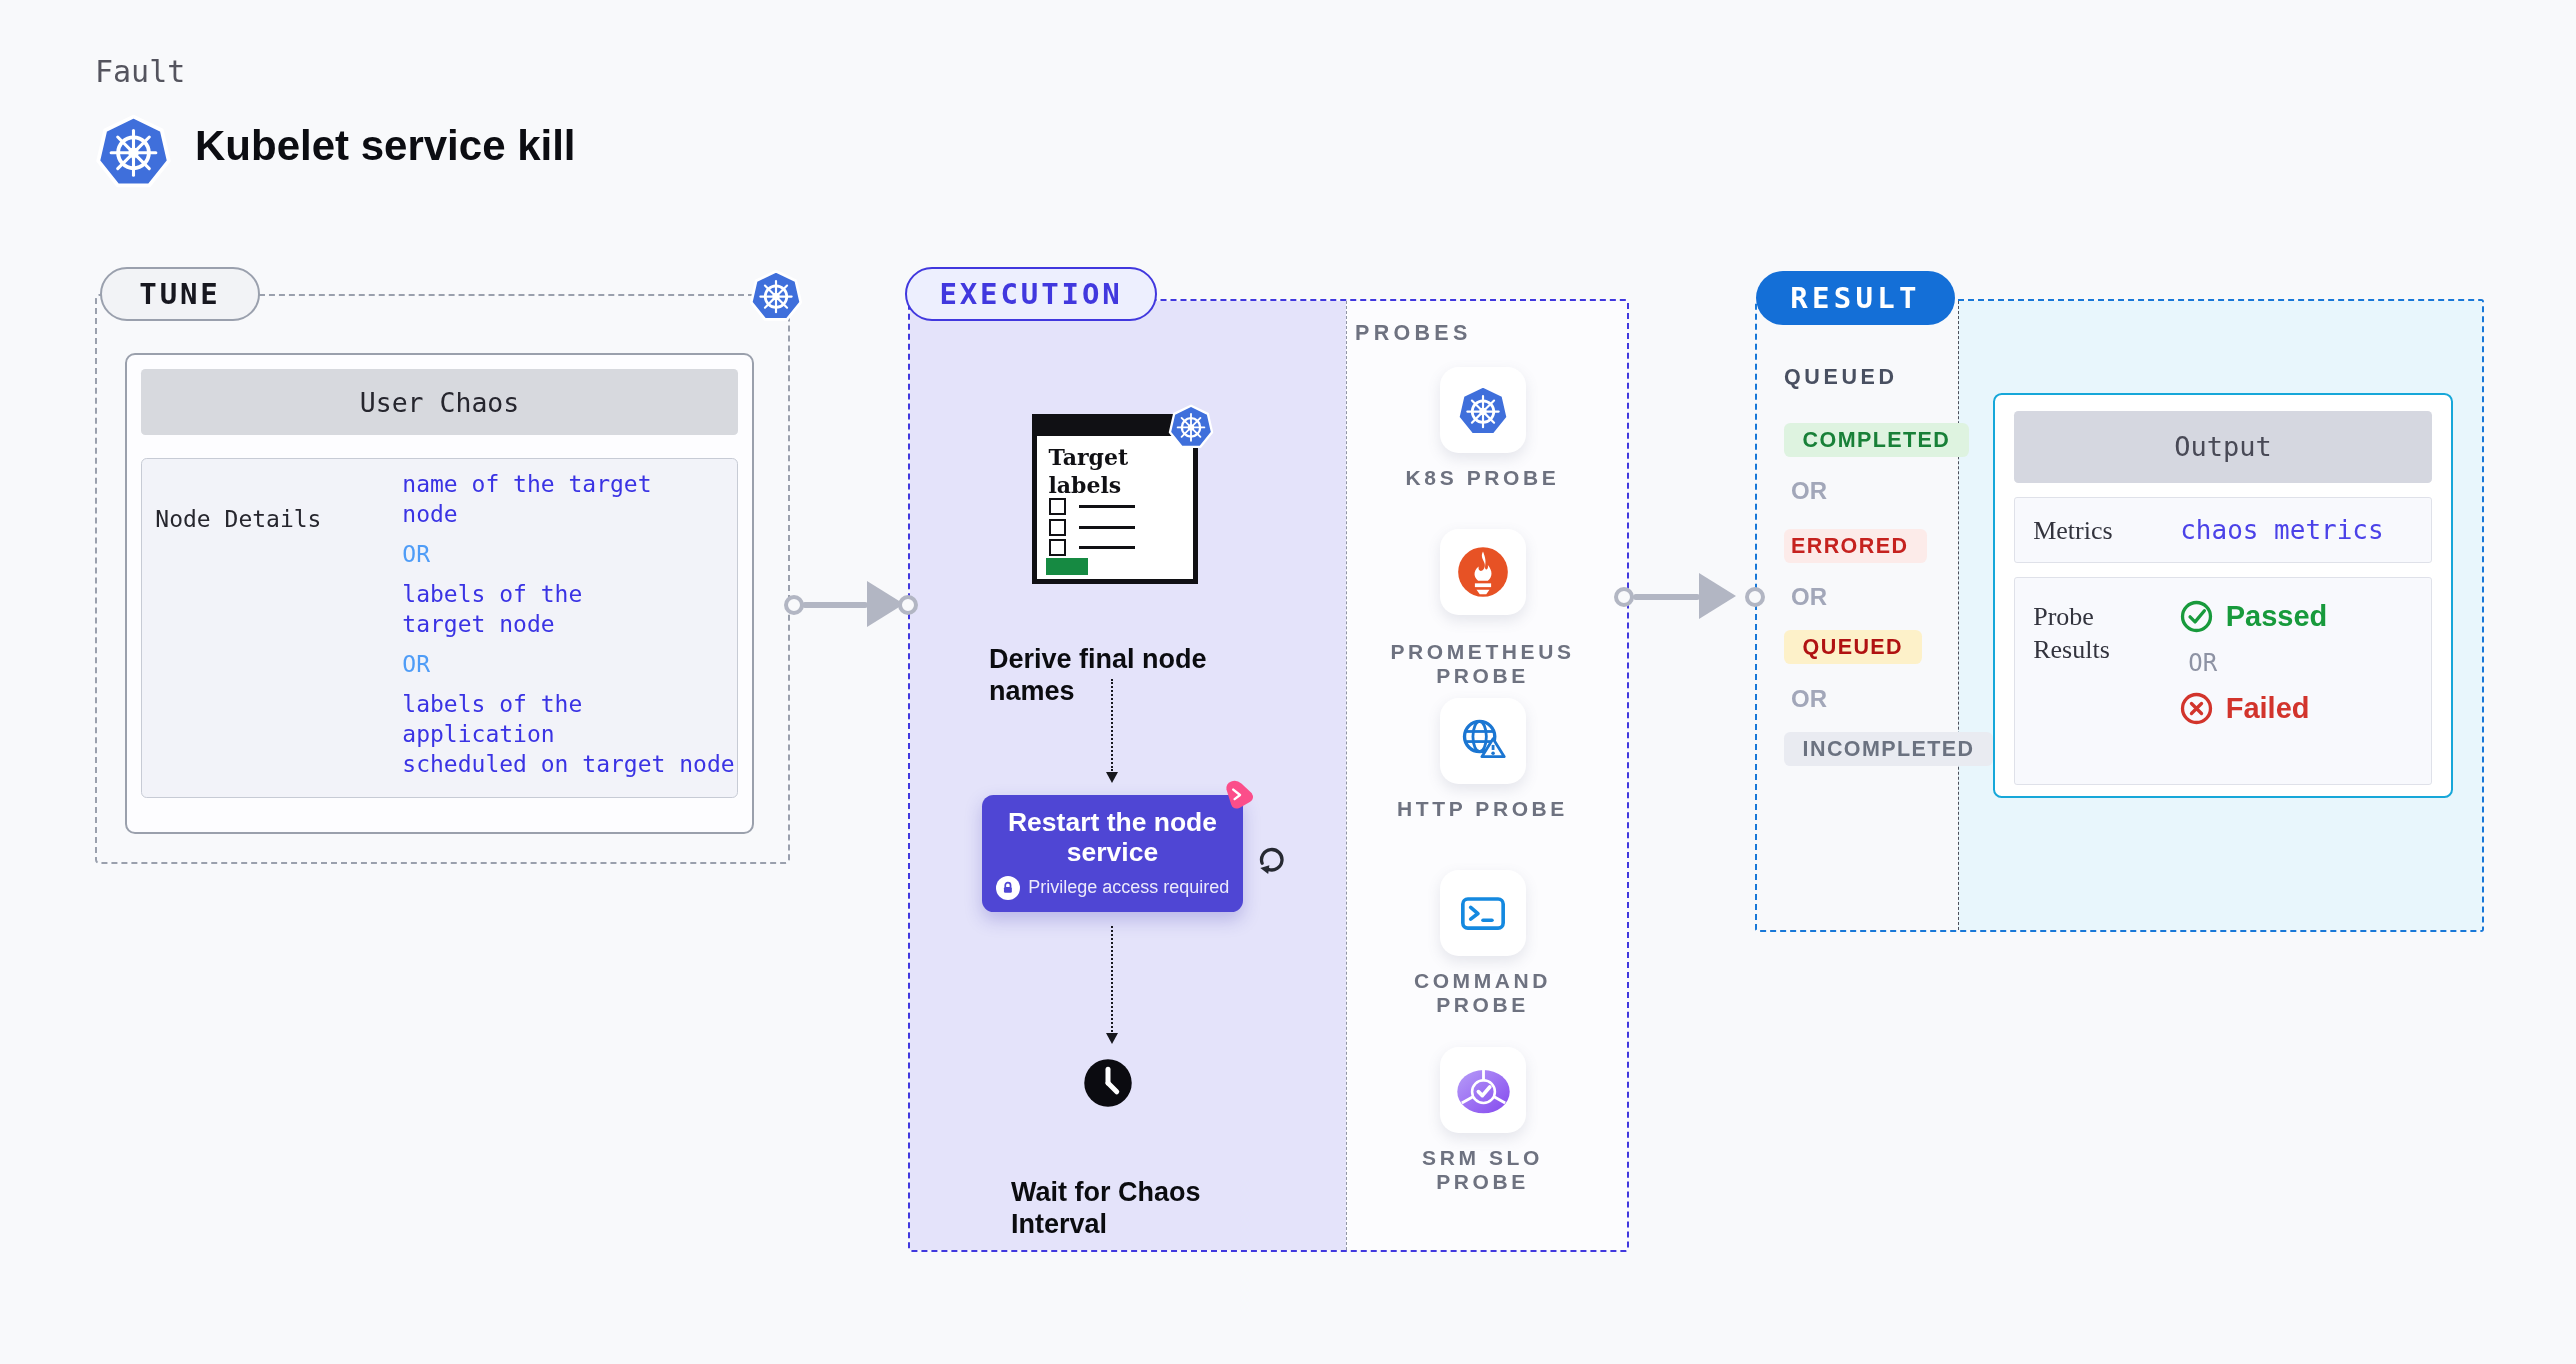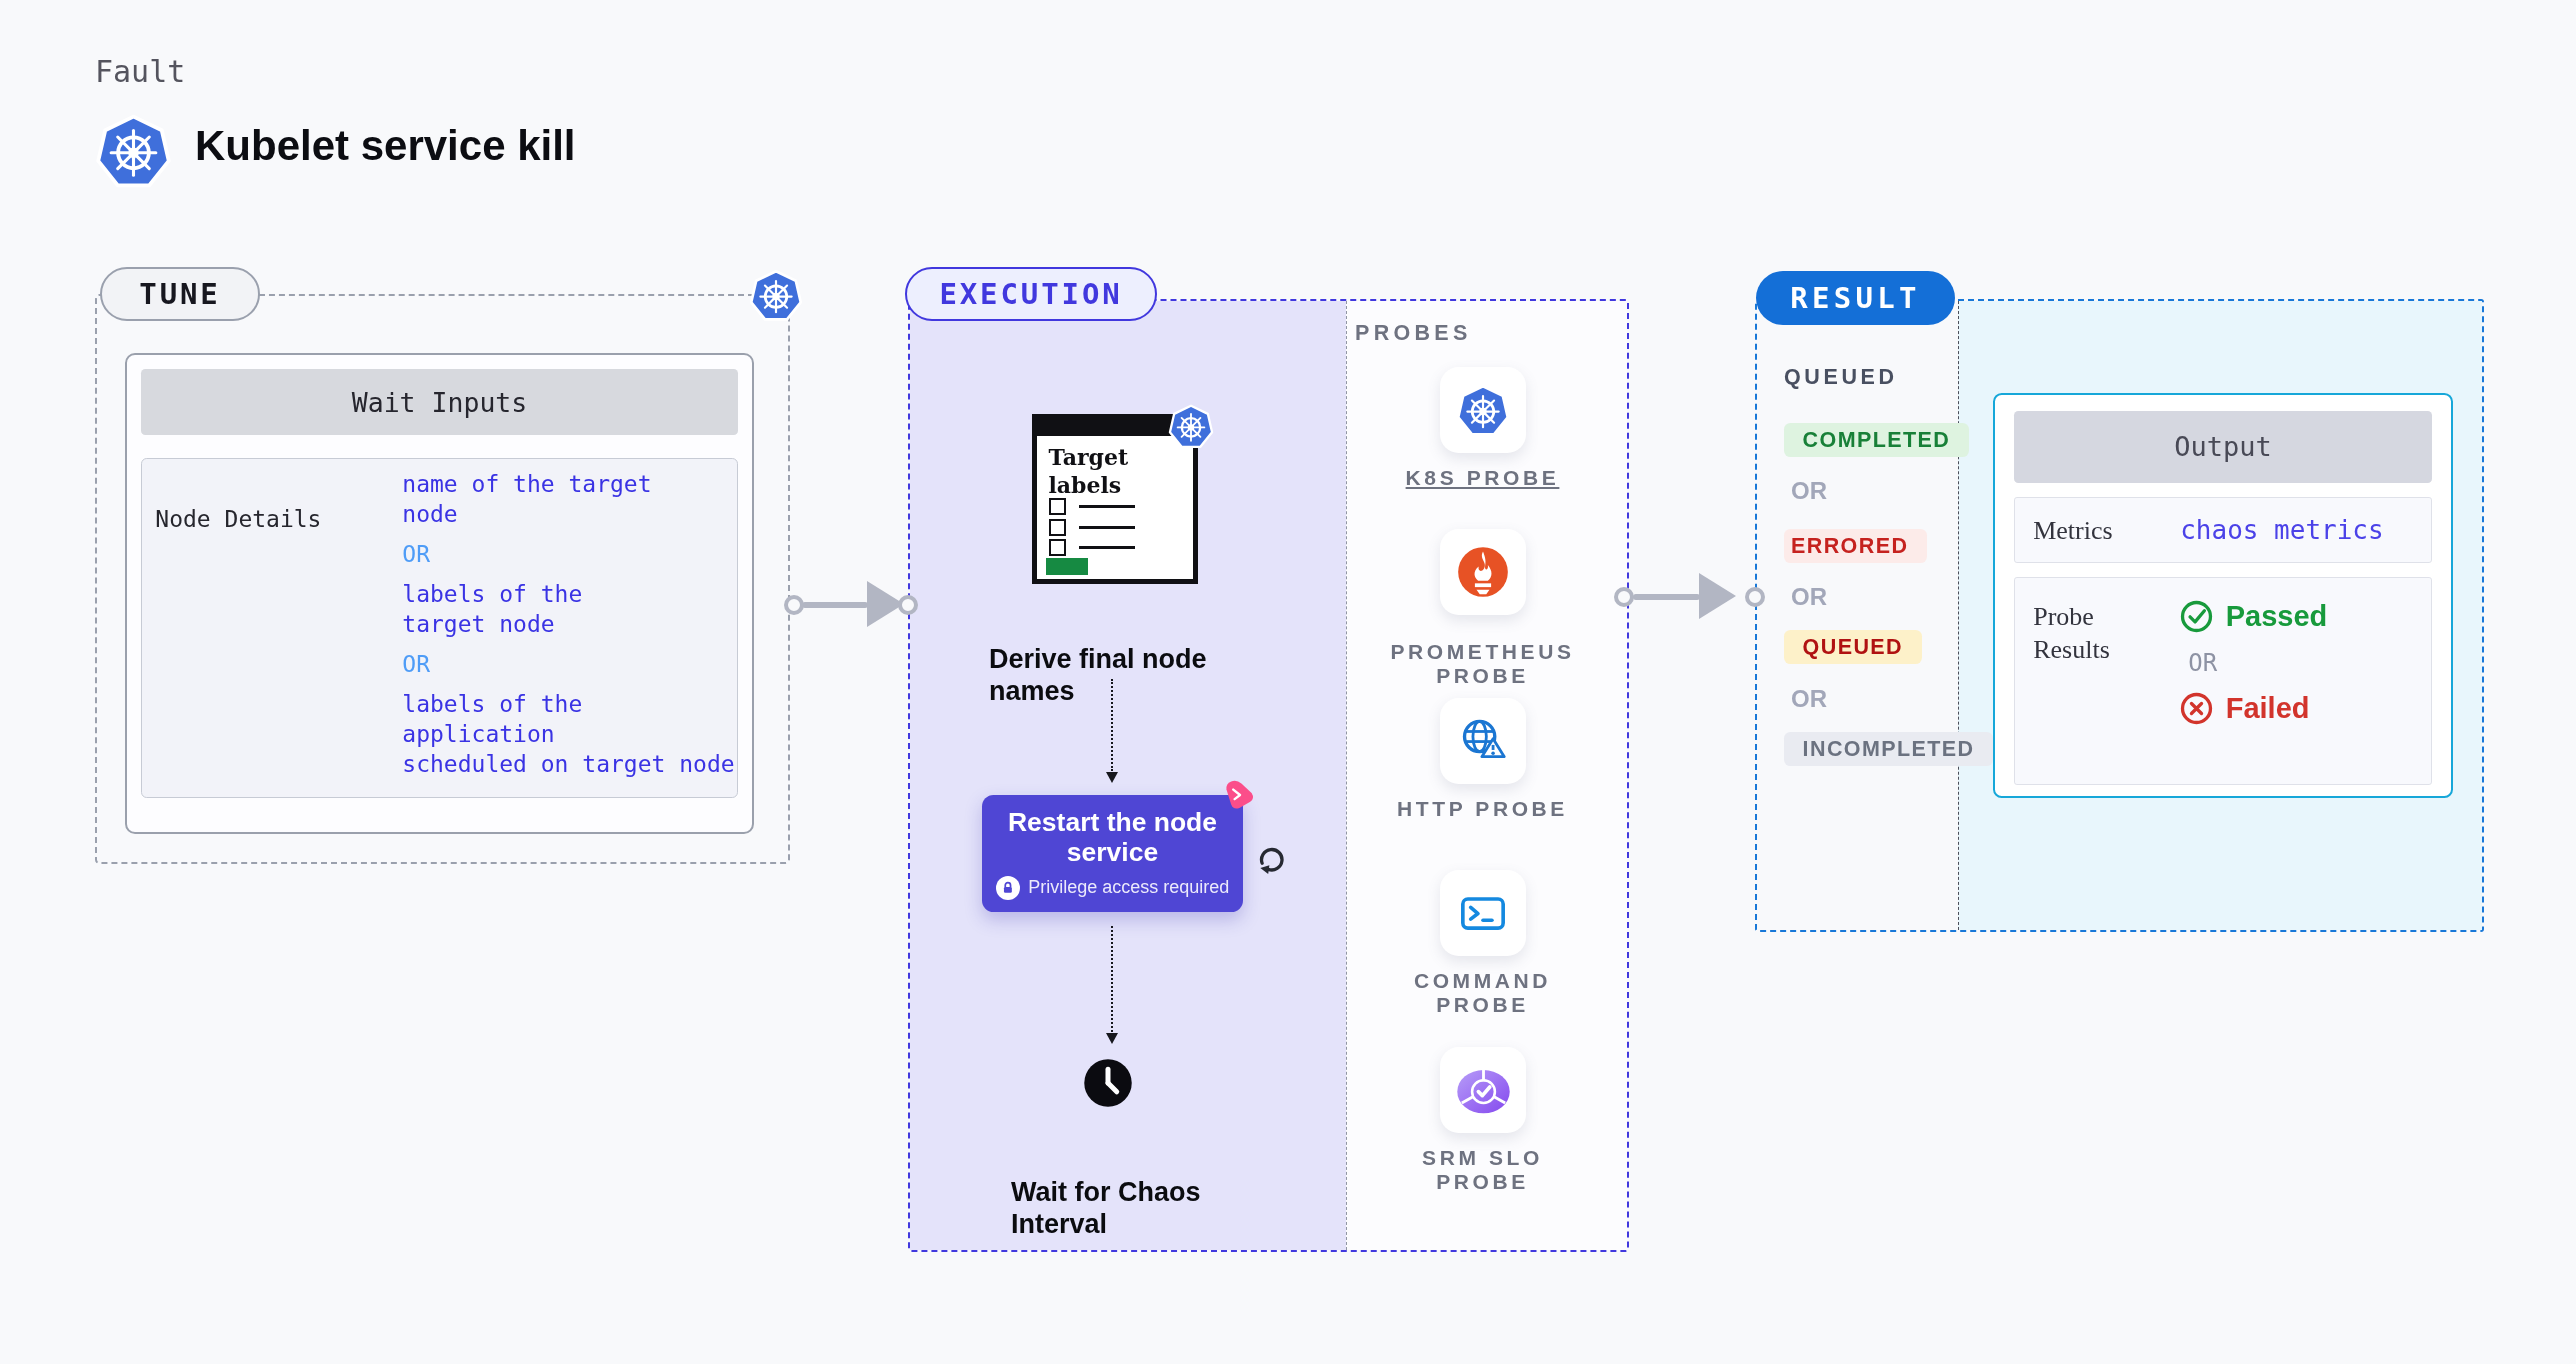--- a/index.html
+++ b/index.html
@@ -184,21 +184,21 @@
     </svg>
   <div class="abs sans page-title">Kubelet service kill</div>
 
   <div class="abs tune-box"></div>
   <div class="abs pill mono pill-tune">TUNE</div>
   <svg class="abs tune-k8s" viewBox="0 0 76 76" width="54" height="54">
       <use href="#k8s" width="76" height="76"></use>
     </svg>
 
   <div class="abs ui-card">
-    <div class="ui-header mono">Wait Inputs</div>
+    <div class="ui-header mono">User Chaos</div>
     <div class="ui-body">
       <div class="node-details mono">Node Details</div>
       <div class="tune-values mono">
         <div class="tv">name of the target
 node</div>
         <div class="tv-or">OR</div>
         <div class="tv">labels of the
 target node</div>
         <div class="tv-or">OR</div>
         <div class="tv tv3">labels of the application
@@ -277,21 +277,21 @@
   </svg>
   <div class="abs step-label wait-label">Wait for Chaos Interval</div>
 
   <div class="abs probes-label">PROBES</div>
 
   <div class="abs probe-card" style="top:367px;">
     <svg width="54" height="54" viewBox="0 0 76 76">
         <use href="#k8s" width="76" height="76"></use>
       </svg>
   </div>
-  <div class="abs probe-label" style="top:466px;text-decoration:underline;">K8S PROBE</div>
+  <div class="abs probe-label" style="top:466px;">K8S PROBE</div>
 
   <div class="abs probe-card" style="top:529px;">
     <svg width="54" height="54" viewBox="0 0 76 76">
         <use href="#prom" width="76" height="76"></use>
       </svg>
   </div>
   <div class="abs probe-label" style="top:628px;margin-top:12px;">PROMETHEUS PROBE</div>
 
   <div class="abs probe-card" style="top:698px;">
     <svg width="56" height="56" viewBox="0 0 78 78">

